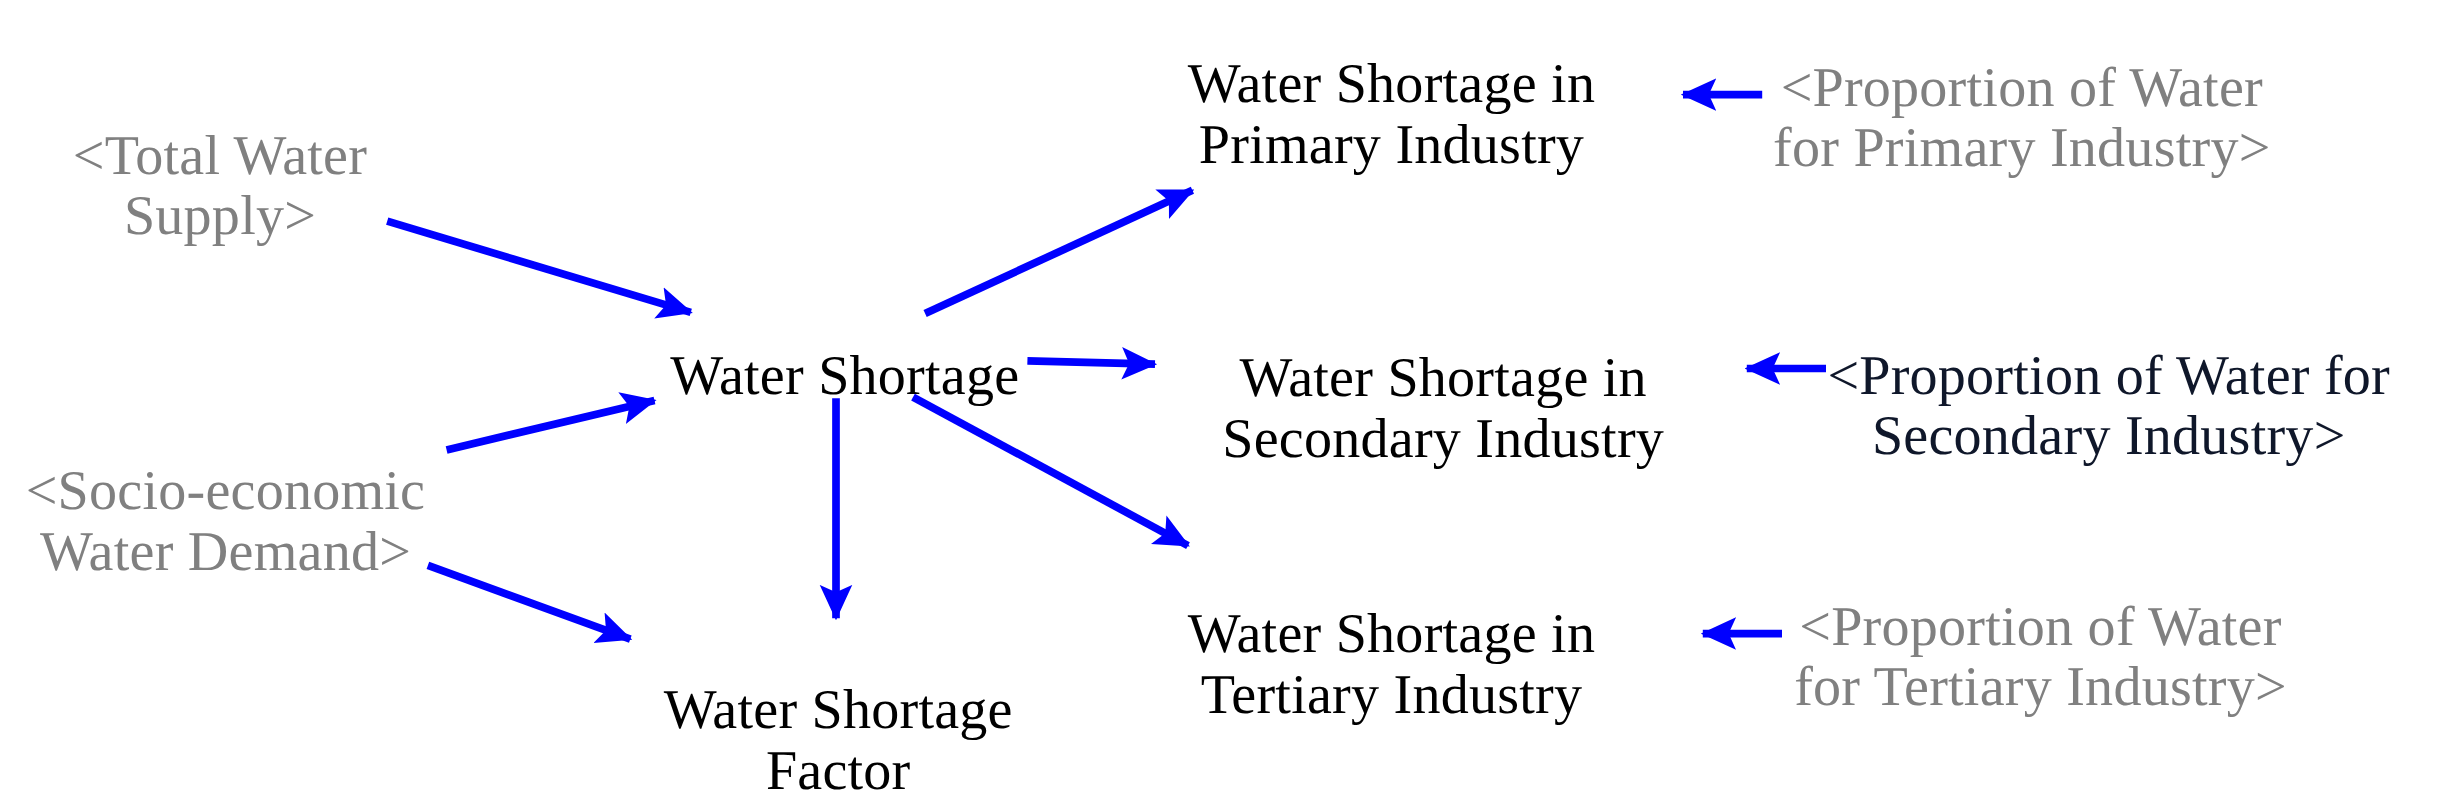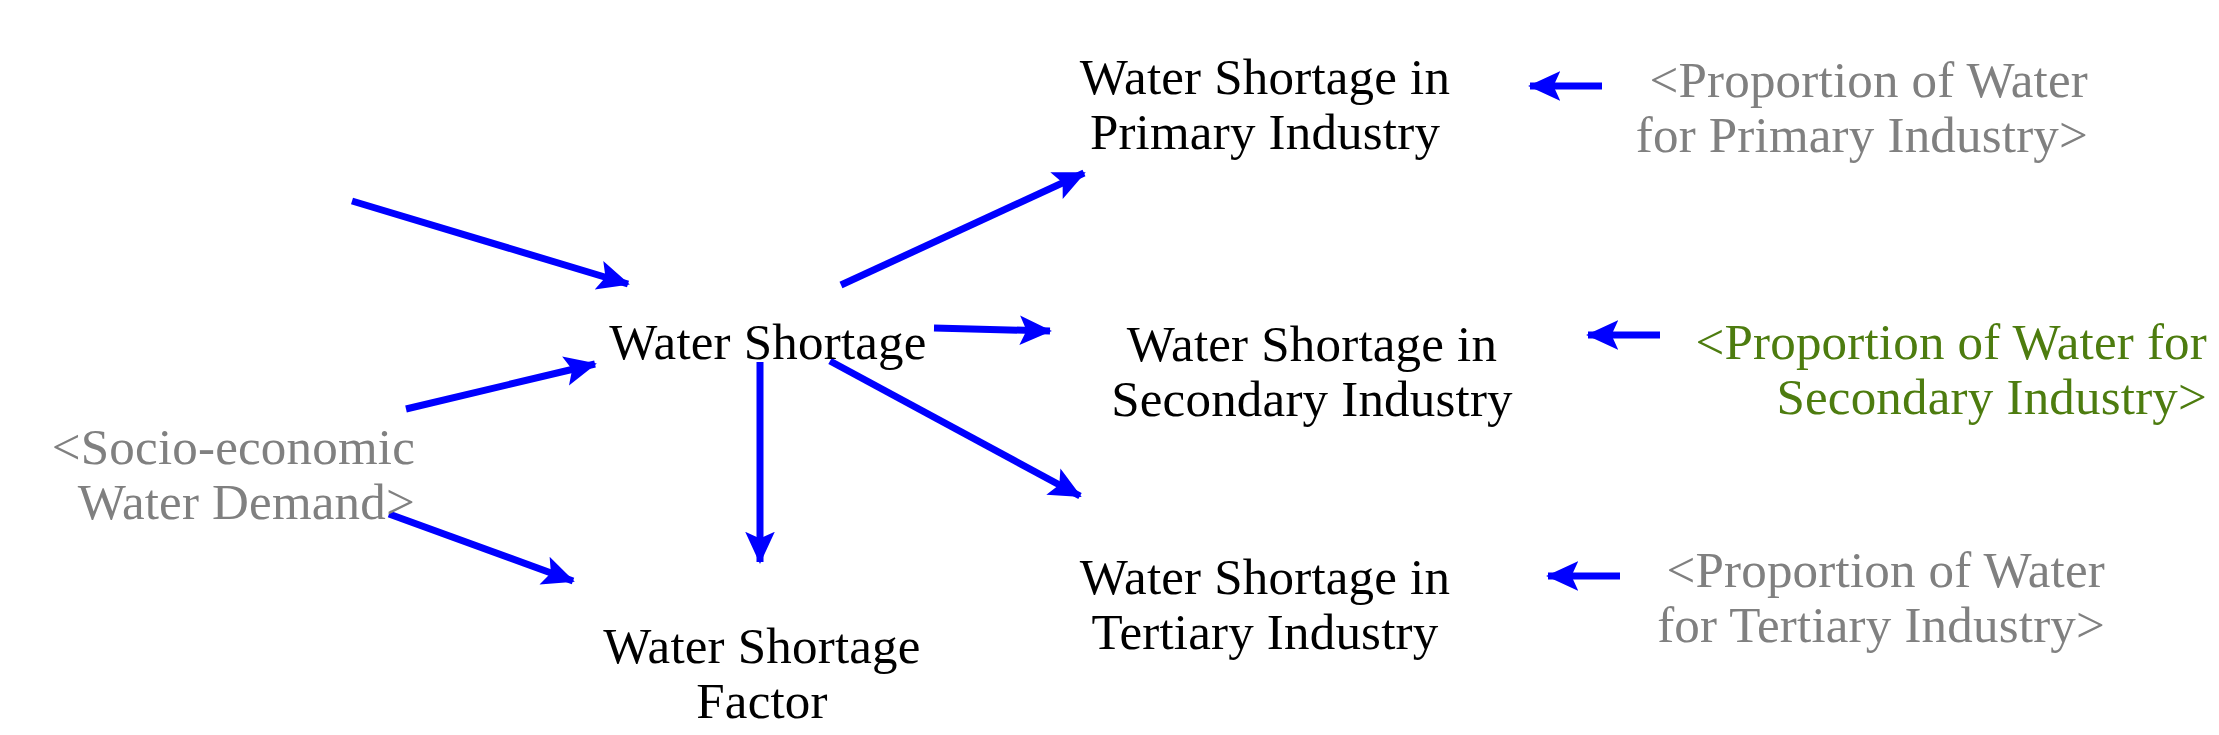--- a/index.html
+++ b/index.html
@@ -34,21 +34,20 @@
     font-family: "Liberation Serif", "DejaVu Serif", serif;
     font-size: 51px;
     letter-spacing: 0.2px;
     margin-top: 20px;
   }
   .node.level {
     color: #000000;
   }
   .node.shadow {
     color: #808080;
-    text-align: right;
   }
 </style>
 </head>
 <body>
 
 <div id="canvas" style="background: rgb(255, 255, 255);">
 
   <svg id="edge-layer" viewBox="0 0 2219 735">
     <defs>
       <marker id="ah" viewBox="0 0 10 10" refX="9.4" refY="5" markerWidth="4.6" markerHeight="4.6" orient="auto-start-reverse">
@@ -63,20 +62,22 @@
       <path fill="none" stroke="#0000FF" stroke-width="7" marker-end="url(#ah)" d="M 760,362 L 760,562"></path>
       <path fill="none" stroke="#0000FF" stroke-width="7" marker-end="url(#ah)" d="M 841,285 L 1084,173"></path>
       <path fill="none" stroke="#0000FF" stroke-width="7" marker-end="url(#ah)" d="M 934,328 L 1050,331"></path>
       <path fill="none" stroke="#0000FF" stroke-width="7" marker-end="url(#ah)" d="M 830,361 L 1080,496"></path>
       <path fill="none" stroke="#0000FF" stroke-width="7" marker-end="url(#ah)" d="M 1602,86 L 1530,86"></path>
       <path fill="none" stroke="#0000FF" stroke-width="7" marker-end="url(#ah)" d="M 1660,335 L 1588,335"></path>
       <path fill="none" stroke="#0000FF" stroke-width="7" marker-end="url(#ah)" d="M 1620,576 L 1548,576"></path>
     </g>
   </svg>
 
+  <div class="node shadow" style="width: 330px; left: 35px; font-size: 51px; top: 95px; color: rgb(128, 128, 128);">&lt;Total Water
+Supply&gt;</div>
 
   <div class="node shadow" style="width: 420px; left: -5px; font-size: 51px; top: 400px; color: rgb(128, 128, 128);">&lt;Socio-economic
 Water Demand&gt;</div>
 
   <div class="node level" style="width: 400px; left: 568px; font-size: 51px; top: 294.5px; color: rgb(0, 0, 0);">Water Shortage</div>
 
   <div class="node level" style="width: 400px; left: 562px; font-size: 51px; top: 599px; color: rgb(0, 0, 0);">Water Shortage
 Factor</div>
 
   <div class="node level" style="width: 450px; left: 1040px; font-size: 51px; top: 30px; color: rgb(0, 0, 0);">Water Shortage in
@@ -84,19 +85,19 @@
 
   <div class="node level" style="width: 480px; left: 1072px; font-size: 51px; top: 297px; color: rgb(0, 0, 0);">Water Shortage in
 Secondary Industry</div>
 
   <div class="node level" style="width: 450px; left: 1040px; font-size: 51px; top: 530px; color: rgb(0, 0, 0);">Water Shortage in
 Tertiary Industry</div>
 
   <div class="node shadow" style="width: 500px; left: 1588px; font-size: 51px; top: 33px; color: rgb(128, 128, 128);">&lt;Proportion of Water
 for Primary Industry&gt;</div>
 
-  <div class="node shadow" style="width: 580px; left: 1627px; font-size: 51px; top: 295px; color: #4d7c0f;">&lt;Proportion of Water for
+  <div class="node shadow" style="width: 580px; left: 1627px; font-size: 51px; top: 295px; color: #0f172a;">&lt;Proportion of Water for
 Secondary Industry&gt;</div>
 
   <div class="node shadow" style="width: 500px; left: 1605px; font-size: 51px; top: 523px; color: rgb(128, 128, 128);">&lt;Proportion of Water
 for Tertiary Industry&gt;</div>
 
 </div>
 
 </body></html>

